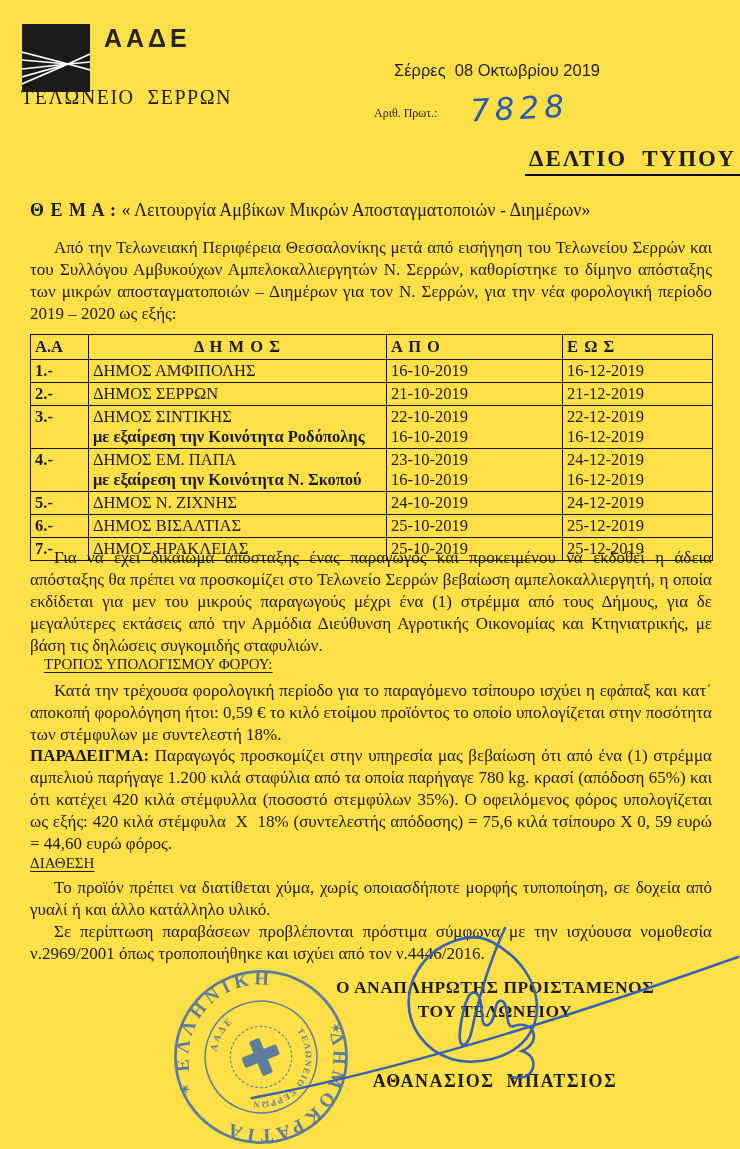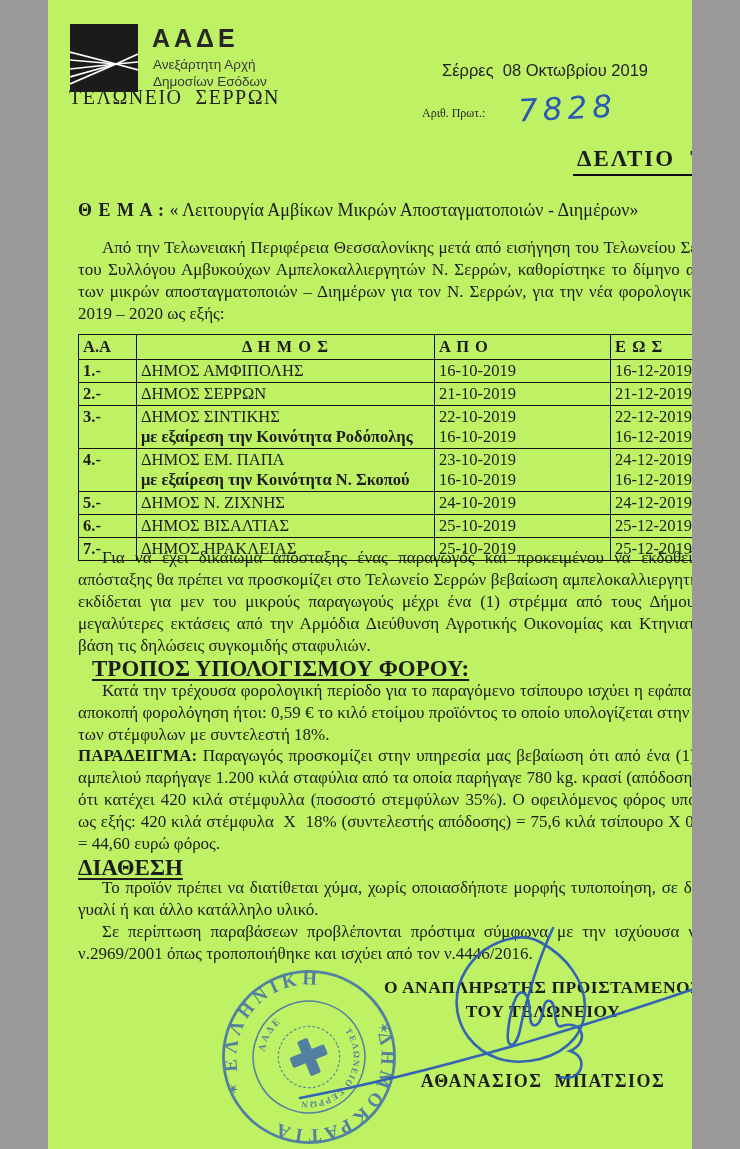--- a/index.html
+++ b/index.html
@@ -1,18 +1,18 @@
 <!DOCTYPE html>
 <html lang="el"><head>
 <meta charset="utf-8">
 <style>
   html,body{margin:0;padding:0;background:#9a9a9a;}
   .page{
-    position:relative;width:644px;height:1149px;margin:0 auto;
-    background:#bef264;overflow:hidden;
+    position:relative;width:740px;height:1149px;margin:0 auto;
+    background:#fde047;overflow:hidden;
     font-family:"Liberation Serif", serif;color:#1c1c1c;
   }
   .keep-ws{white-space:pre-wrap;}
   .abs{position:absolute;}
 
   
   .logo-box{left:22px;top:24px;width:68px;height:68px;}
   .agency-acronym{left:104px;top:24px;font-family:"Liberation Sans",sans-serif;
     font-weight:bold;font-size:25px;letter-spacing:4px;color:#262626;}
   .agency-sub{left:105px;top:56px;font-family:"Liberation Sans",sans-serif;
@@ -30,21 +30,21 @@
   .doc-title{display:inline-block;font-weight:bold;font-size:23px;letter-spacing:2px;
     border-bottom:2.5px solid #0c0c0c;padding:0 4px 2px 4px;}
   .subject{left:30px;top:200px;width:690px;font-size:18px;}
   .subject b{letter-spacing:1px;}
 
   
   .para{left:30px;width:682px;font-size:17px;line-height:22px;
     text-align:justify;text-indent:24px;margin:0;}
   .p-intro{top:237px;}
   .p-license{top:547px;}
-  .sec-heading{font-weight:bold;font-size:23px;text-decoration:underline;
+  .sec-heading{font-weight:normal;font-size:15px;text-decoration:underline;
     text-underline-offset:3px;}
   .h-tax{left:44px;top:656px;}
   .p-tax{top:680px;}
   .p-example{top:745px;text-indent:0;}
   .p-example .inline-heading{font-weight:bold;}
   .h-disposal{left:30px;top:855px;}
   .p-disp1{top:877px;}
   .p-disp2{top:921px;}
 
   
@@ -86,24 +86,20 @@
         <path d="M0,36 L46,40"></path>
         <path d="M0,45 L46,40"></path>
       <path d="M0,53 L46,40"></path>
         <path d="M0,60 L46,40"></path>
       <path d="M46,40 L68,30"></path>
         <path d="M46,40 L68,38"></path>
         <path d="M46,40 L68,46"></path>
     </g>
   </svg>
   <div class="abs agency-acronym">ΑΑΔΕ</div>
-  <div class="abs agency-sub">
-    <div>Ανεξάρτητη Αρχή</div>
-    <div>Δημοσίων Εσόδων</div>
-  </div>
   <div class="abs office keep-ws">ΤΕΛΩΝΕΙΟ  ΣΕΡΡΩΝ</div>
   <div class="abs place-date keep-ws">Σέρρες  08 Οκτωβρίου 2019</div>
   <div class="abs protocol-label">Αριθ. Πρωτ.:</div>
   <div class="abs protocol-number">7828</div>
 
   <div class="abs title-wrap">
     <span class="doc-title keep-ws">ΔΕΛΤΙΟ  ΤΥΠΟΥ</span>
   </div>
   <div class="abs subject">
     <b>Θ Ε Μ Α :</b><span class="keep-ws"> « Λειτουργία Αμβίκων Μικρών Αποσταγματοποιών - Διημέρων»</span>

